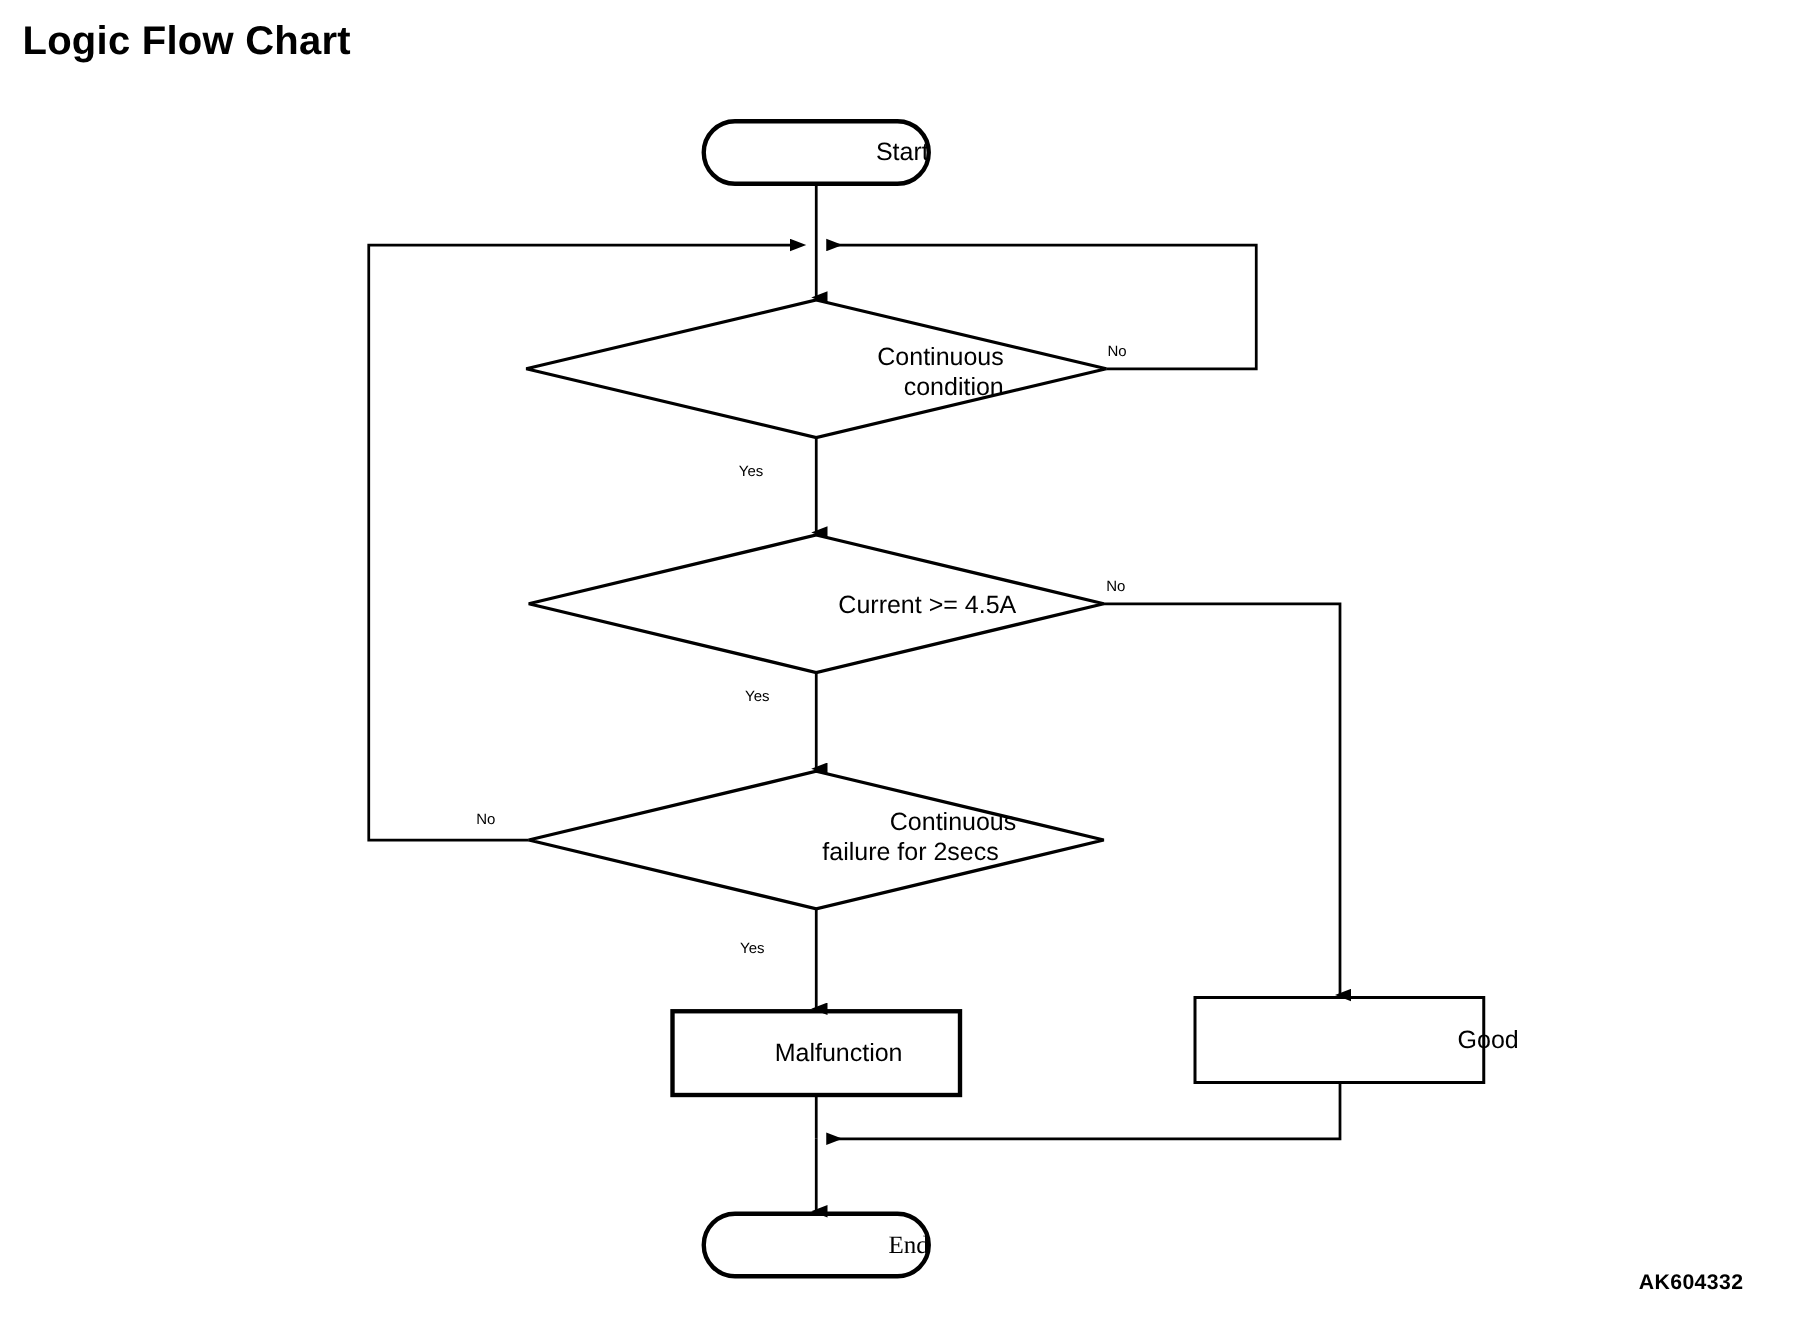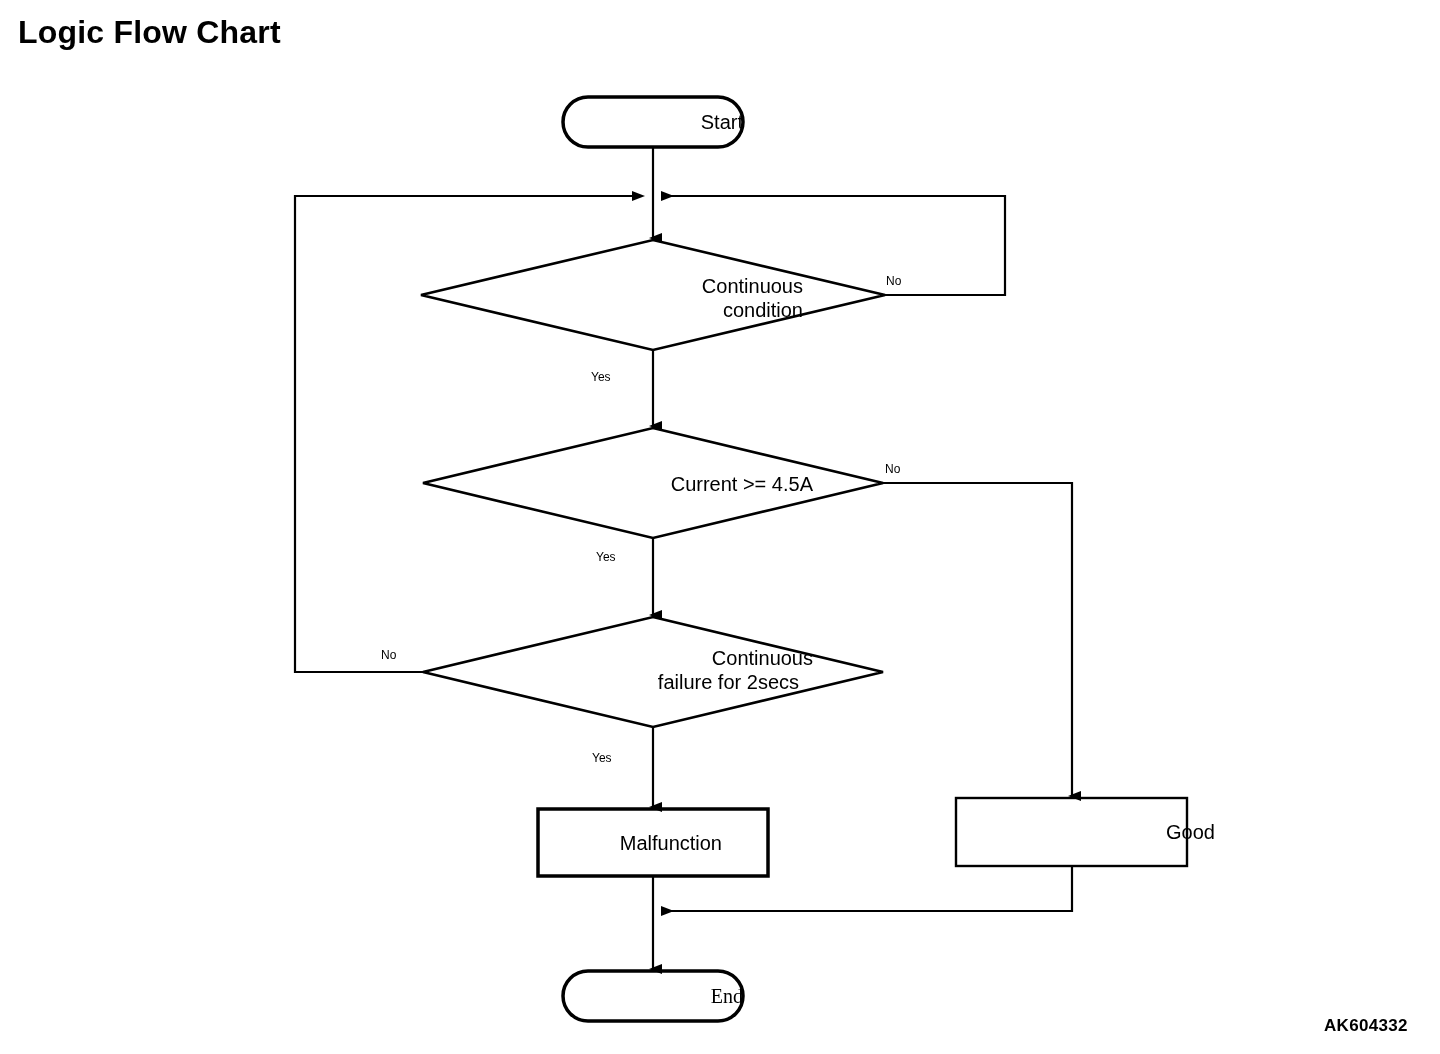--- a/index.html
+++ b/index.html
@@ -26,21 +26,20 @@
     white-space: nowrap;
   }
   #ref-code {
     position: absolute;
     left: 1311px;
     top: 1016px;
     font-size: 17px;
     font-weight: bold;
     letter-spacing: 0.3px;
     white-space: nowrap;
-    margin-left: 13px;
   }
   #chart-canvas {
     position: absolute;
     left: 0;
     top: 0;
     width: 1440px;
     height: 1054px;
   }
   .node-label {
     position: absolute;

